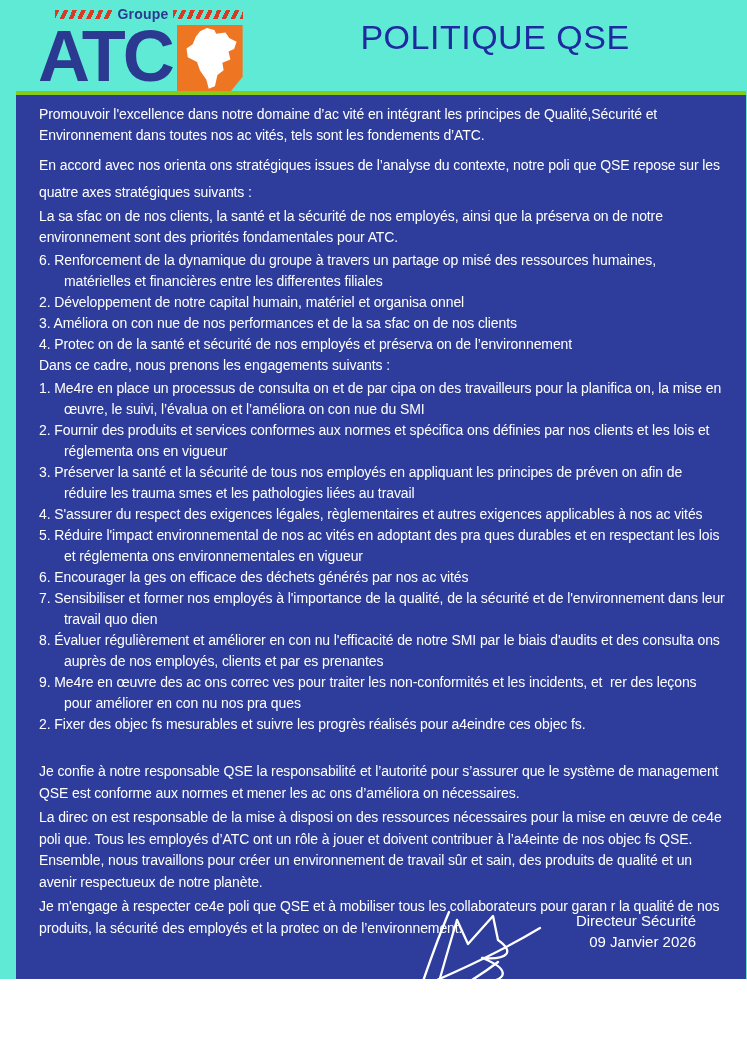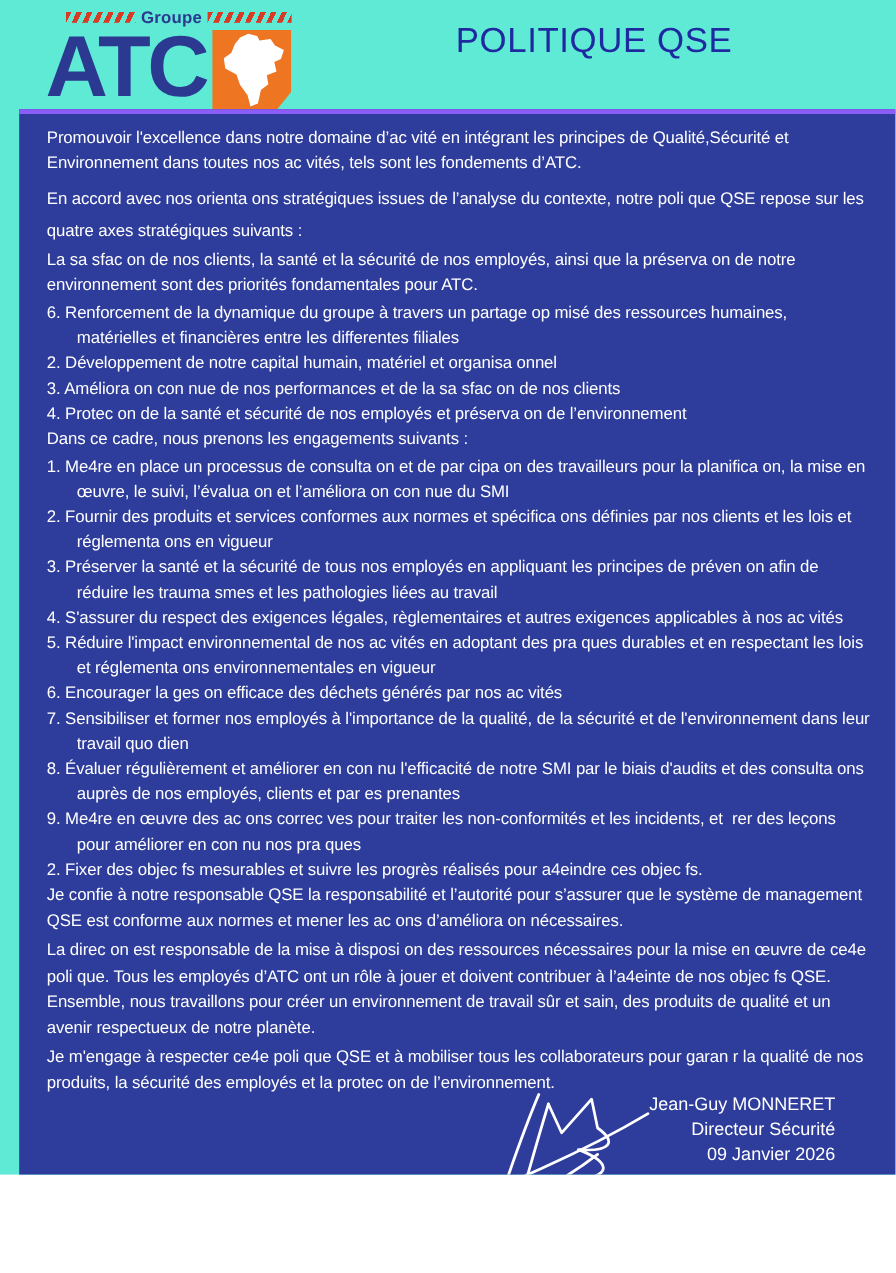--- a/index.html
+++ b/index.html
@@ -16,34 +16,34 @@
   .groupe{font-size:14px;font-weight:700;color:#2b3990;letter-spacing:.2px;}
   .logo-main{display:flex;align-items:flex-start;gap:5px;margin-top:0px;}
   .atc{font-size:72px;font-weight:700;color:#2b3990;line-height:.92;letter-spacing:-3px;}
   .africa-box{
     display:inline-block;width:66px;height:68px;background:#ee7623;margin-top:2px;
     clip-path:polygon(0 0,100% 0,100% 76%,80% 100%,0 100%);
   }
   .africa-box svg{display:block;width:66px;height:68px;}
   .title{
     position:absolute;left:330px;top:18px;width:330px;margin:0;text-align:center;
-    font-size:29px;font-weight:400;color:#1f2aa0;letter-spacing:.5px;white-space:nowrap;
+    font-size:34px;font-weight:400;color:#1f2aa0;letter-spacing:.5px;white-space:nowrap;
   }
   
   .policy-box{
     position:absolute;left:16px;top:91px;width:730px;height:957px;
-    background:#2e3d9b;border-top:4px solid #8b5cf6;box-sizing:border-box;
+    background:#2e3d9b;border-top:4px solid #84cc16;box-sizing:border-box;
     color:#ffffff;padding:9px 20px 0 23px;overflow:hidden;
     font-size:14px;line-height:21px;letter-spacing:-0.1px;
   }
   .para{margin:0;white-space:pre-wrap;}
   .para.spaced{margin-top:6px;line-height:27px;}
   .plist{list-style:none;margin:2px 0 0 0;padding:0;}
   .plist li{padding-left:25px;text-indent:-25px;white-space:pre-wrap;}
-  .closing{}
+  .closing{margin-top:26px;}
   .closing .para{margin-bottom:3px;line-height:21.5px;}
   
   .sig-text{
     position:absolute;top:815px;right:50px;text-align:right;
     font-size:15px;line-height:21px;letter-spacing:0;white-space:nowrap;
   }
   .sig-svg{position:absolute;left:224px;top:800px;width:310px;height:145px;pointer-events:none;}
   .doc-ref{position:absolute;left:23px;top:923px;font-size:18px;letter-spacing:0;font-style:italic;}
 </style>
 </head>
@@ -108,21 +108,20 @@
       <g fill="none" stroke="#ffffff" stroke-width="2.3" stroke-linecap="round" stroke-linejoin="round">
         <path d="M176,107 C186,77 198,43 209,17"></path>
         <path d="M195,101 C202,76 210,48 217,25"></path>
         <path d="M217,25 L228,49 L253,21 L258,45 C275,57 268,65 242,63 C268,73 272,85 240,88"></path>
         <path d="M118,115 C175,97 250,63 300,33"></path>
         <path d="M258,67 C215,100 165,120 122,125 C80,130 40,125 10,118"></path>
       </g>
     </svg>
 
     <div class="sig-text">
-      <div>Jean-Guy MONNERET</div>
       <div>Directeur Sécurité</div>
       <div>09 Janvier 2026</div>
     </div>
 
     <div class="doc-ref">PG-DIR-001/V3</div>
   </main>
 
 </div>
 
 </body></html>

